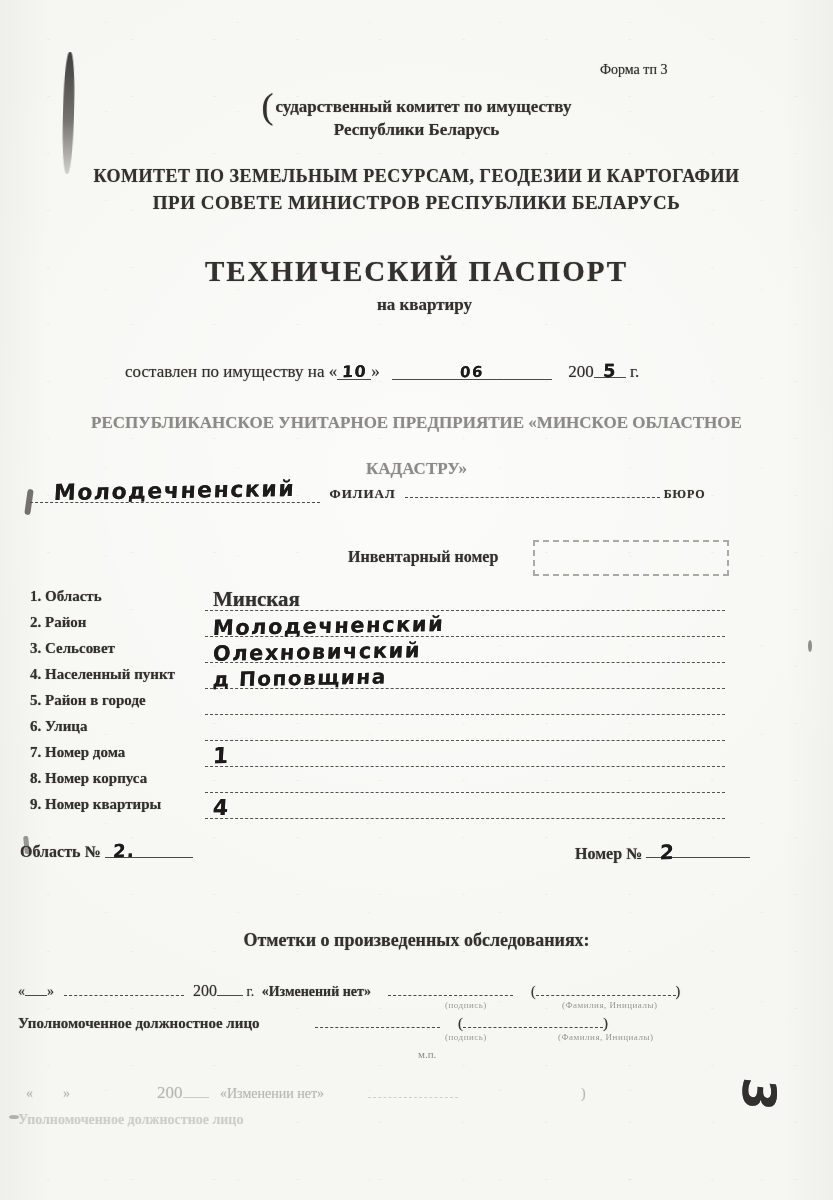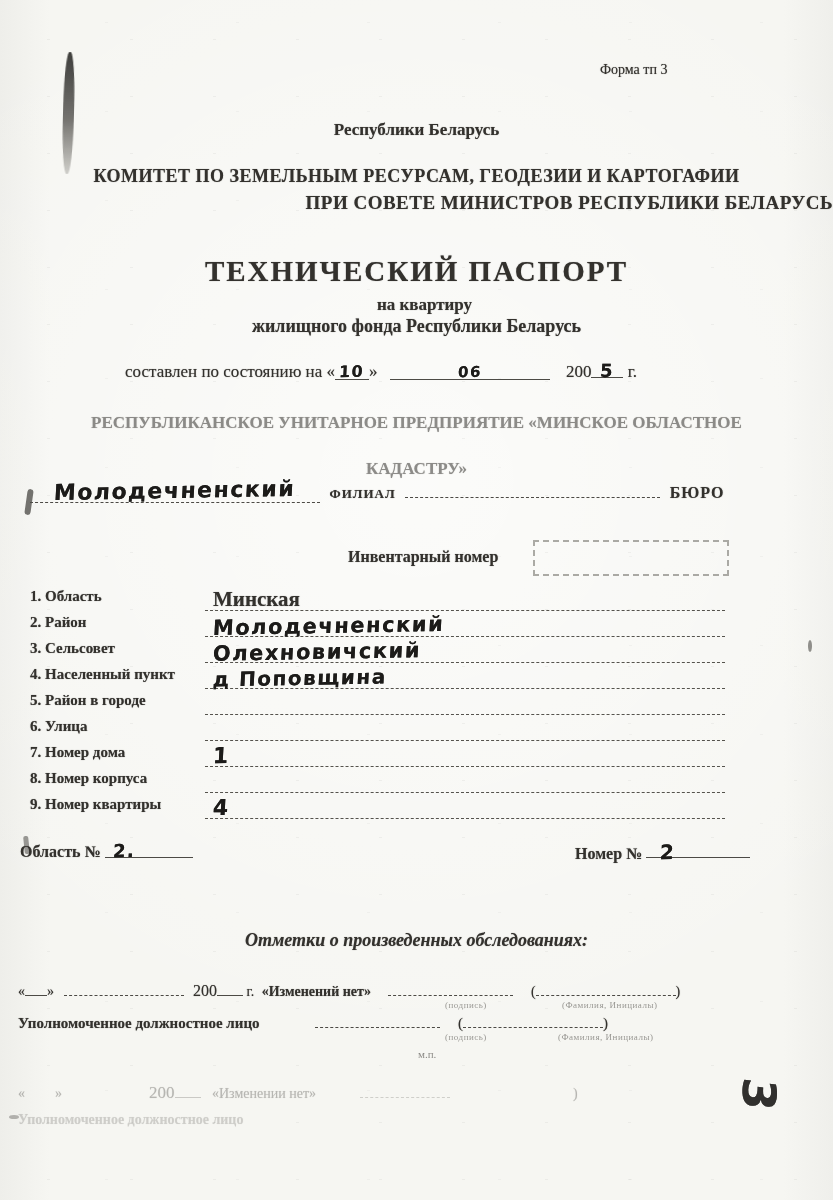--- a/index.html
+++ b/index.html
@@ -53,44 +53,46 @@
   <div class="noise"></div>
 
   <div class="streak"></div>
   <div class="speck" style="left:26px;top:489px;width:6px;height:26px;opacity:.7;border-radius:3px;transform:rotate(8deg);"></div>
   <div class="speck" style="left:24px;top:836px;width:5px;height:18px;opacity:.5;border-radius:2px;transform:rotate(-6deg);"></div>
   <div class="speck" style="left:808px;top:640px;width:4px;height:12px;opacity:.55;"></div>
   <div class="speck" style="left:9px;top:1115px;width:10px;height:4px;opacity:.35;"></div>
 
   <div class="abs printed" style="left:600px;top:62px;font-size:14px;">Форма тп 3</div>
 
+  <div class="abs center" style="top:92px;">
+    <span class="paren-artifact printed">(</span><span class="printed bold" style="font-size:17px;">сударственный комитет по имуществу</span>
+  </div>
   <div class="abs center printed bold" style="top:120px;font-size:17px;">Республики Беларусь</div>
 
   <div class="abs center printed bold" style="top:166px;font-size:18px;letter-spacing:.5px;">КОМИТЕТ ПО ЗЕМЕЛЬНЫМ РЕСУРСАМ, ГЕОДЕЗИИ И КАРТОГАФИИ</div>
-  <div class="abs center printed bold" style="top:192px;font-size:19px;letter-spacing:.5px;text-align:right;">ПРИ СОВЕТЕ МИНИСТРОВ РЕСПУБЛИКИ БЕЛАРУСЬ</div>
+  <div class="abs center printed bold" style="top:192px;font-size:19px;letter-spacing:.5px;">ПРИ СОВЕТЕ МИНИСТРОВ РЕСПУБЛИКИ БЕЛАРУСЬ</div>
 
   <div class="abs center printed bold" style="top:255px;font-size:29px;letter-spacing:2px;">ТЕХНИЧЕСКИЙ ПАСПОРТ</div>
   <div class="abs center printed bold" style="top:295px;font-size:17px;padding-left:8px;">на квартиру</div>
-  <div class="abs center printed bold" style="top:316px;font-size:18px;">жилищного фонда Республики Беларусь</div>
 
   <div class="abs printed" style="left:125px;top:360px;font-size:17px;">
-    <span>составлен по состоянию на «</span><span class="blank" style="width:34px;text-align:center;"><span class="hand" style="font-size:16px;">10</span></span><span>»</span>
+    <span>составлен по имуществу на «</span><span class="blank" style="width:34px;text-align:center;"><span class="hand" style="font-size:16px;">10</span></span><span>»</span>
     <span class="blank" style="width:160px;text-align:center;margin-left:8px;"><span class="hand" style="font-size:15px;">06</span></span>
     <span style="margin-left:12px;">200</span><span class="blank" style="width:32px;text-align:center;"><span class="hand" style="font-size:18px;">5</span></span>
     <span>г.</span>
   </div>
 
   <div class="abs center printed bold faint" style="top:413px;font-size:17px;">РЕСПУБЛИКАНСКОЕ УНИТАРНОЕ ПРЕДПРИЯТИЕ «МИНСКОЕ ОБЛАСТНОЕ</div>
   <div class="abs center printed bold faint" style="top:459px;font-size:17px;">КАДАСТРУ»</div>
 
   <div class="abs" style="left:30px;top:478px;font-size:14px;">
     <span class="blank dashed" style="width:290px;text-align:center;height:24px;"><span class="hand" style="font-size:22px;">Молодечненский</span></span>
     <span class="printed bold" style="font-size:13px;text-transform:uppercase;letter-spacing:1px;margin:0 6px;">филиал</span>
     <span class="blank dashed" style="width:255px;"></span>
-    <span class="printed bold" style="font-size:16px;text-transform:uppercase;letter-spacing:1px;margin-left:6px;">бюро</span>
+    <span class="printed bold" style="font-size:12px;text-transform:uppercase;letter-spacing:1px;">бюро</span>
   </div>
 
   <div class="abs printed bold" style="left:348px;top:548px;font-size:16px;">Инвентарный номер</div>
   <div class="abs faint" style="left:533px;top:540px;width:192px;height:32px;border:2px dashed #6b6962;"><span class="hand" style="font-size:16px;"></span></div>
 
   <div class="abs" style="top:588px;left:0;width:833px;">
     <span class="row-label printed">1. Область</span>
     <span class="row-line">
         <span class="row-value typedv printed">Минская</span>
       </span>
@@ -146,21 +148,21 @@
 
   <div class="abs printed bold" style="left:20px;top:840px;font-size:16px;">
     <span>Область №</span>
     <span class="blank" style="width:80px;text-align:left;padding-left:8px;"><span class="hand" style="font-size:18px;font-weight:600;">2.</span></span>
   </div>
   <div class="abs printed bold" style="left:575px;top:840px;font-size:16px;">
     <span>Номер №</span>
     <span class="blank" style="width:90px;text-align:left;padding-left:14px;"><span class="hand" style="font-size:20px;">2</span></span>
   </div>
 
-  <div class="abs center printed bold" style="top:930px;font-size:18px;font-style:italic;">Отметки о произведенных обследованиях:</div>
+  <div class="abs center printed bold" style="top:930px;font-size:18px;">Отметки о произведенных обследованиях:</div>
 
   <div class="abs printed" style="left:18px;top:978px;font-size:14px;white-space:nowrap;">
     <span>«</span><span class="blank" style="width:22px;"></span><span>»</span>
     <span class="blank dashed" style="width:120px;margin-left:6px;"></span>
     <span style="margin-left:6px;font-size:16px;">200</span><span class="blank" style="width:26px;"></span>
     <span>г.</span>
     <span class="bold" style="margin-left:4px;">«Изменений нет»</span>
     <span class="blank dashed" style="width:125px;margin-left:14px;"></span>
     <span style="margin-left:14px;">(</span><span class="blank dashed" style="width:140px;"></span><span>)</span>
   </div>
@@ -170,21 +172,21 @@
   <div class="abs printed" style="left:18px;top:1010px;font-size:15px;font-weight:bold;white-space:nowrap;">
     <span>Уполномоченное должностное лицо</span>
     <span class="blank dashed" style="width:125px;margin-left:52px;"></span>
     <span style="margin-left:14px;font-weight:normal;">(</span><span class="blank dashed" style="width:140px;"></span><span style="font-weight:normal;">)</span>
   </div>
   <div class="abs sublabel faint" style="left:445px;top:1032px;">(подпись)</div>
   <div class="abs sublabel faint" style="left:558px;top:1032px;">(Фамилия, Инициалы)</div>
 
   <div class="abs faint" style="left:418px;top:1048px;font-size:11px;">м.п.</div>
 
-  <div class="abs printed vfaint" style="left:18px;top:1080px;font-size:14px;white-space:nowrap;">
+  <div class="abs printed vfaint" style="left:26px;top:1080px;font-size:14px;white-space:nowrap;">
     <span>«</span><span style="display:inline-block;width:30px;"></span><span>»</span>
     <span style="display:inline-block;width:80px;"></span>
     <span style="font-size:17px;">200</span><span class="blank" style="width:26px;opacity:.8;"></span>
     <span style="margin-left:8px;">«Изменении нет»</span>
     <span class="blank dashed" style="width:90px;margin-left:40px;opacity:.7;"></span>
     <span style="margin-left:120px;">)</span>
   </div>
 
   <div class="abs printed ffaint" style="left:18px;top:1112px;font-size:14px;font-weight:bold;">Уполномоченное должностное лицо</div>
 

